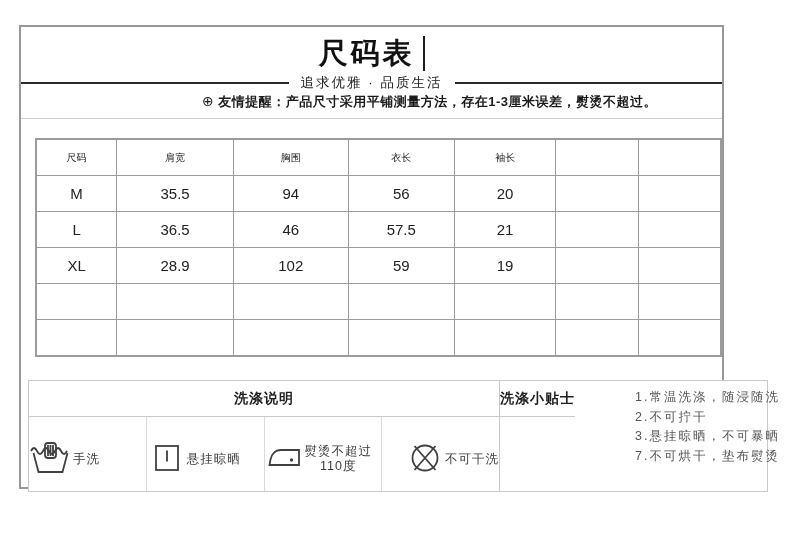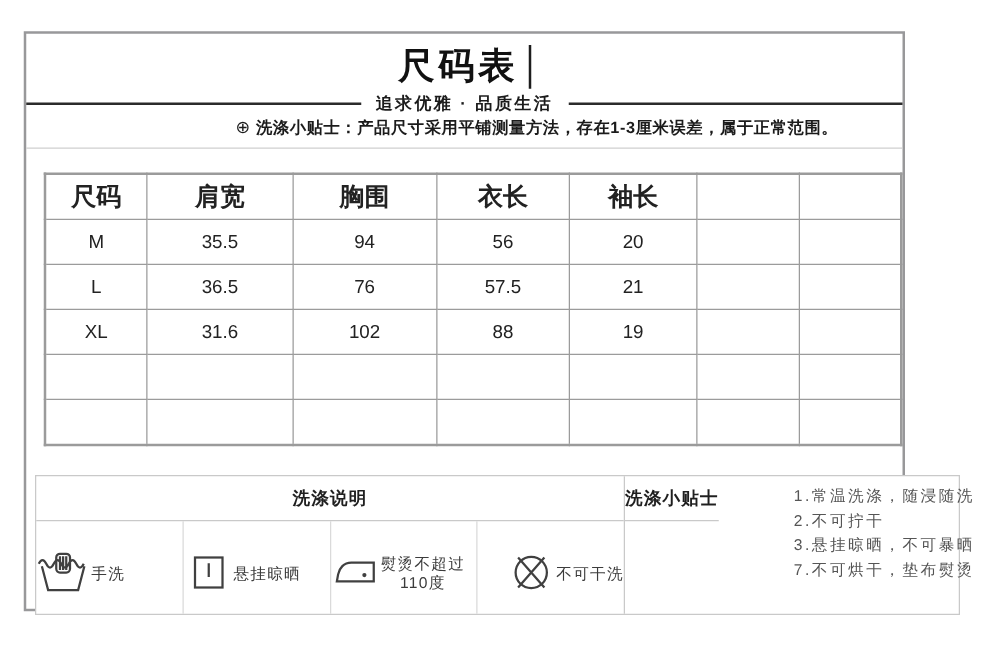--- a/index.html
+++ b/index.html
@@ -12,41 +12,41 @@
     position:absolute; left:19px; top:25px; width:705px; height:464px;
     border:2px solid #98989a; box-sizing:border-box;
   }
   
   .title-row { position:absolute; top:9px; left:0; right:0; display:flex; justify-content:center; align-items:center; gap:8px; }
   .title-text { font-size:29px; font-weight:bold; color:#111; letter-spacing:3px; line-height:1.1; }
   .title-caret { width:2px; height:35px; background:#1d1d1d; }
   
   .subtitle-row { position:absolute; top:48px; left:0; right:0; display:flex; align-items:center; gap:12px; height:16px; }
   .subtitle-line { flex:1; height:2px; background:#2b2b2b; }
-  .subtitle-text { font-size:13.5px; font-weight:bold; color:#1b1b1b; letter-spacing:2px; white-space:nowrap; }
+  .subtitle-text { font-size:13.5px; font-weight:normal; color:#1b1b1b; letter-spacing:2px; white-space:nowrap; }
   
   .notice-row {
     position:absolute; top:66px; left:0; right:0; text-align:center;
     transform:translateX(58px); font-size:13px; font-weight:bold; color:#1b1b1b;
     letter-spacing:0.5px; white-space:nowrap;
   }
   .notice-icon { font-weight:normal; font-size:14px; margin-right:4px; }
   .top-separator { position:absolute; top:91px; left:0; right:0; height:1px; background:#cfcfcf; }
   
   .size-table {
     position:absolute; top:111px; left:14px;
     border-collapse:collapse; table-layout:fixed;
     border:2px solid #9b9b9b;
   }
   .size-table th, .size-table td {
     border:1px solid #9b9b9b; height:35px; padding:0;
     text-align:center; vertical-align:middle; font-size:15px; color:#222;
     overflow:hidden; white-space:nowrap;
   }
-  .size-table th { font-weight:bold; font-size:20px; }
+  .size-table th { font-weight:normal; font-size:10px; }
   
   .wash-box {
     position:absolute; left:7px; top:353px; width:740px; height:112px;
     border:1px solid #c9c9c9; box-sizing:border-box; display:flex; background:#fff;
   }
   .wash-left { width:471px; box-sizing:border-box; border-right:1px solid #c9c9c9; display:flex; flex-direction:column; }
   .wash-right { flex:1; display:flex; flex-direction:row; }
   .wash-header {
     height:35px; flex:none; border-bottom:1px solid #c9c9c9;
     display:flex; align-items:center; justify-content:center;
@@ -75,21 +75,21 @@
     <span class="title-caret"></span>
   </div>
 
   <div class="subtitle-row">
     <span class="subtitle-line"></span>
     <span class="subtitle-text">追求优雅 · 品质生活</span>
     <span class="subtitle-line"></span>
   </div>
 
   <div class="notice-row">
-    <span class="notice-icon">⊕</span><span>洗涤小贴士：产品尺寸采用平铺测量方法，存在1-3厘米误差，属于正常范围。</span>
+    <span class="notice-icon">⊕</span><span>友情提醒：产品尺寸采用平铺测量方法，存在1-3厘米误差，熨烫不超过。</span>
   </div>
 
   <div class="top-separator"></div>
 
   <table class="size-table">
     <colgroup>
       <col style="width:85px">
         <col style="width:123px">
         <col style="width:121px">
       <col style="width:112px">
@@ -114,31 +114,31 @@
           <td>35.5</td>
           <td>94</td>
           <td>56</td>
           <td>20</td>
           <td></td>
           <td></td>
         </tr>
         <tr>
           <td>L</td>
           <td>36.5</td>
-          <td>76</td>
+          <td>46</td>
           <td>57.5</td>
           <td>21</td>
           <td></td>
           <td></td>
         </tr>
         <tr>
           <td>XL</td>
-          <td>31.6</td>
+          <td>28.9</td>
           <td>102</td>
-          <td>88</td>
+          <td>59</td>
           <td>19</td>
           <td></td>
           <td></td>
         </tr>
         <tr>
           <td></td>
           <td></td>
           <td></td>
           <td></td>
           <td></td>

